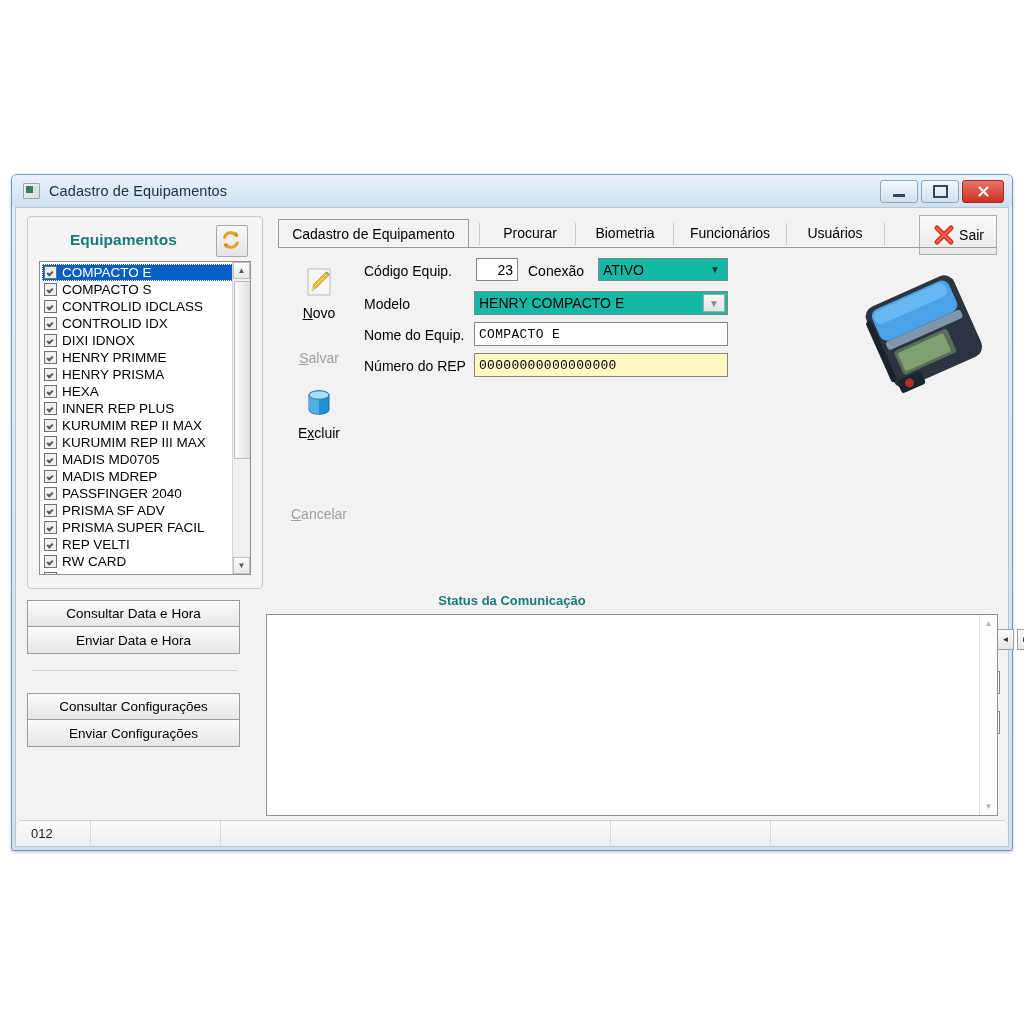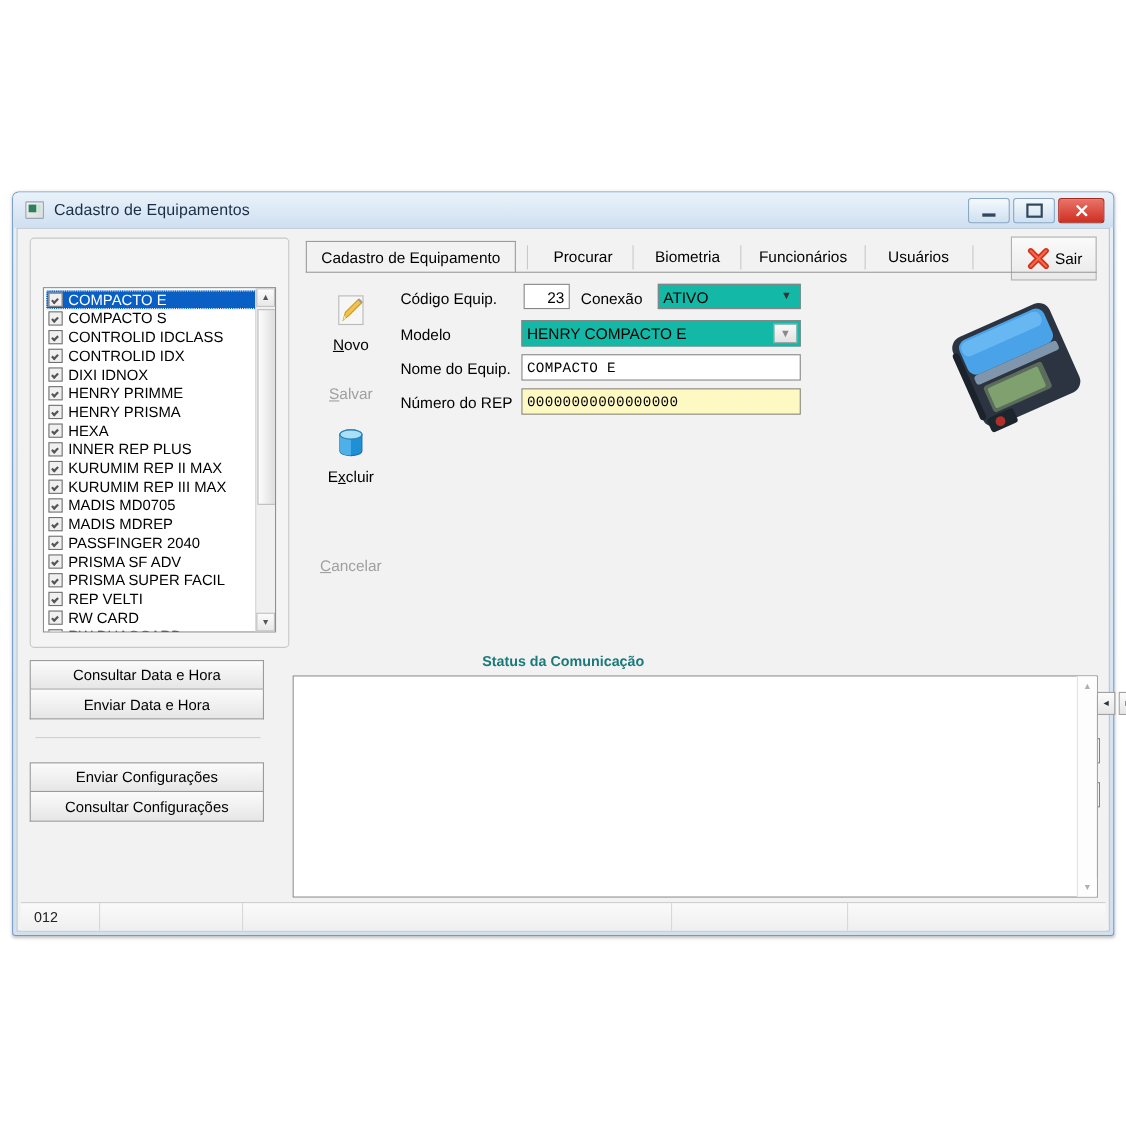--- a/index.html
+++ b/index.html
@@ -257,20 +257,31 @@
           <svg width="13" height="13" viewBox="0 0 13 13">
             <path d="M2.5 2.5 L10.5 10.5 M10.5 2.5 L2.5 10.5" stroke="#fff" stroke-width="2.2" stroke-linecap="round"></path>
           </svg>
         </div>
       </div>
     </div>
 
     <div class="client">
 
       <div class="left-panel">
+        <div class="eq-header">
+          <div class="eq-title">Equipamentos</div>
+          <div class="refresh-btn">
+            <svg width="22" height="22" viewBox="0 0 24 24" style="margin:3px">
+              <path d="M5 9 A7.5 7.5 0 0 1 18 7" fill="none" stroke="#e8a020" stroke-width="3.2" stroke-linecap="round"></path>
+              <path d="M19 15 A7.5 7.5 0 0 1 6 17" fill="none" stroke="#e8a020" stroke-width="3.2" stroke-linecap="round"></path>
+              <path d="M18 3 L20 8 L15 8 Z" fill="#d88a10"></path>
+              <path d="M6 21 L4 16 L9 16 Z" fill="#d88a10"></path>
+            </svg>
+          </div>
+        </div>
 
         <div class="list-box">
           <div class="list-inner" id="eq-list">
               <div class="li sel">
                 <span class="cb"></span>
                 <span>COMPACTO E</span>
               </div>
               <div class="li">
                 <span class="cb"></span>
                 <span>COMPACTO S</span>
@@ -351,22 +362,22 @@
           </div>
         </div>
       </div>
 
       <div class="btn-group" style="top:392px">
         <button class="flat-btn">Consultar Data e Hora</button>
         <button class="flat-btn">Enviar Data e Hora</button>
       </div>
       <div class="divider" style="top:462px"></div>
       <div class="btn-group" style="top:485px">
+        <button class="flat-btn">Consultar Configurações</button>
         <button class="flat-btn">Enviar Configurações</button>
-        <button class="flat-btn">Consultar Configurações</button>
       </div>
 
       <div class="tabstrip">
         <div class="tab active" style="left:0;width:191px">Cadastro de Equipamento</div>
         <div class="tab-sep" style="left:201px"></div>
         <div class="tab" style="left:211px;width:82px">Procurar</div>
         <div class="tab-sep" style="left:297px"></div>
         <div class="tab" style="left:303px;width:88px">Biometria</div>
         <div class="tab-sep" style="left:395px"></div>
         <div class="tab" style="left:401px;width:102px">Funcionários</div>

